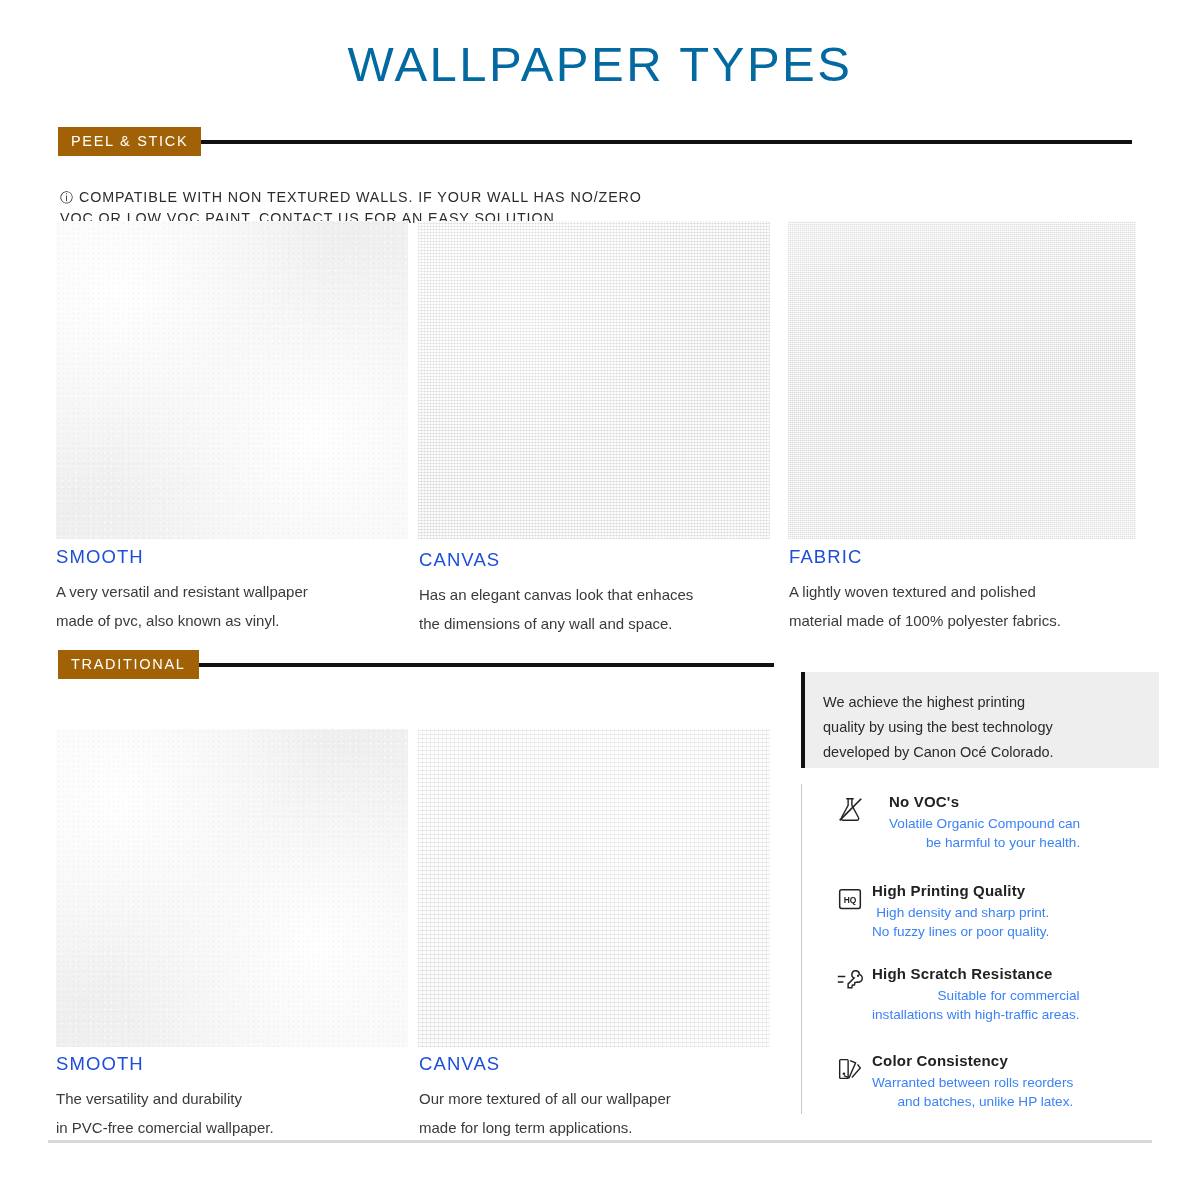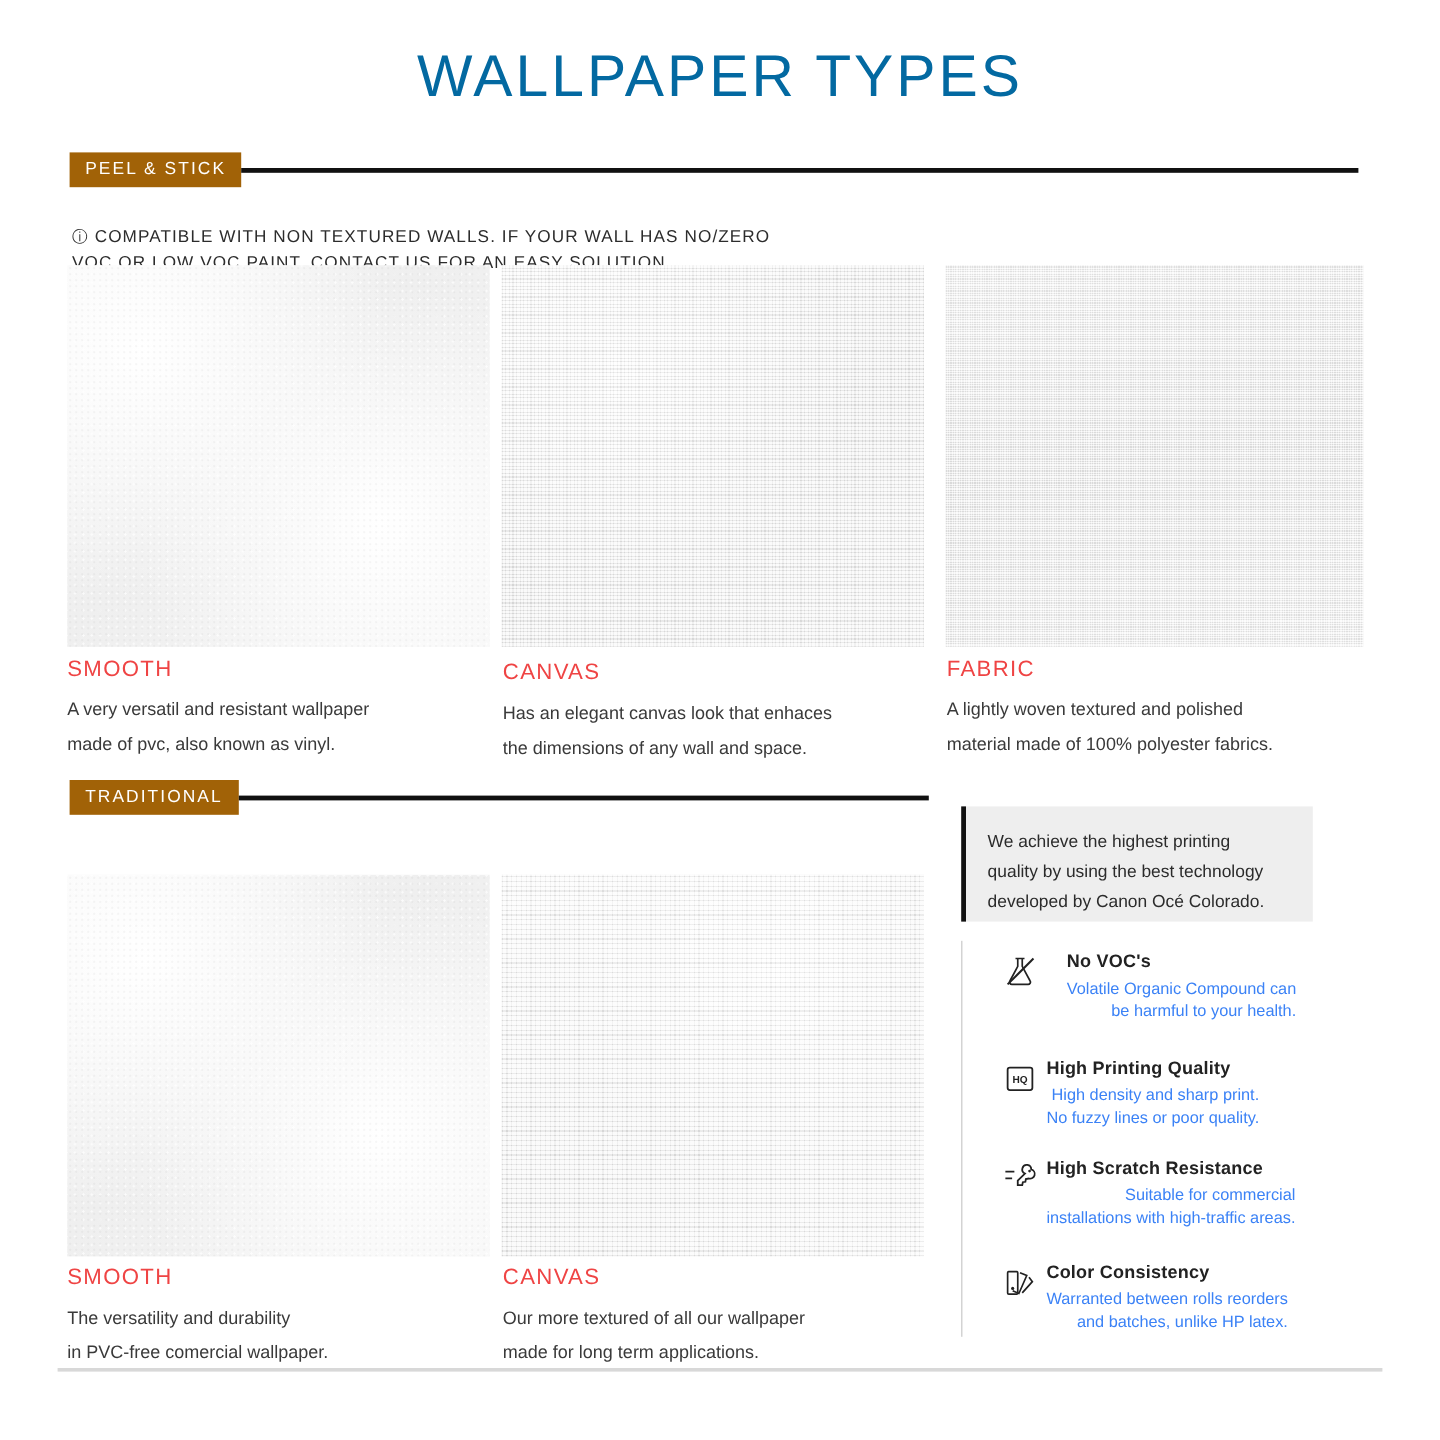--- a/index.html
+++ b/index.html
@@ -127,21 +127,21 @@
 
   
   .cap {
     position: absolute;
   }
   .cap h3 {
     margin: 0 0 9px 0;
     font-size: 18.5px;
     font-weight: 400;
     letter-spacing: 1.1px;
-    color: #ef4444;
+    color: #1d4ed8;
   }
   .cap p {
     margin: 0;
     font-size: 15px;
     line-height: 29px;
     color: #3a3a3a;
     white-space: pre-line;
   }
 
   
@@ -262,21 +262,21 @@
 in PVC-free comercial wallpaper.</p>
   </div>
   <div class="cap" style="left:419px; top:1053px; width:352px;">
     <h3>CANVAS</h3>
     <p>Our more textured of all our wallpaper
 made for long term applications.</p>
   </div>
 
   <div class="vdivider" style="left:801px; top:784px; height:330px;"></div>
 
-  <div class="quote" style="left:801px; top:672px; width:293px; height:96px;">
+  <div class="quote" style="left:801px; top:672px; width:358px; height:96px;">
     <span class="bar"></span>
     <p>We achieve the highest printing
 quality by using the best technology
 developed by Canon Océ Colorado.</p>
   </div>
 
   <div class="feature" style="left:828px; top:793px;gap:17px;">
     <span class="fx-icon">
       <svg width="30" height="30" viewBox="0 0 32 32" fill="none" stroke="#222" stroke-width="1.5">
         <path d="M12 4h8M14 4v7l-7 13a2 2 0 001.8 3h14.4a2 2 0 001.8-3L18 11V4"></path>

